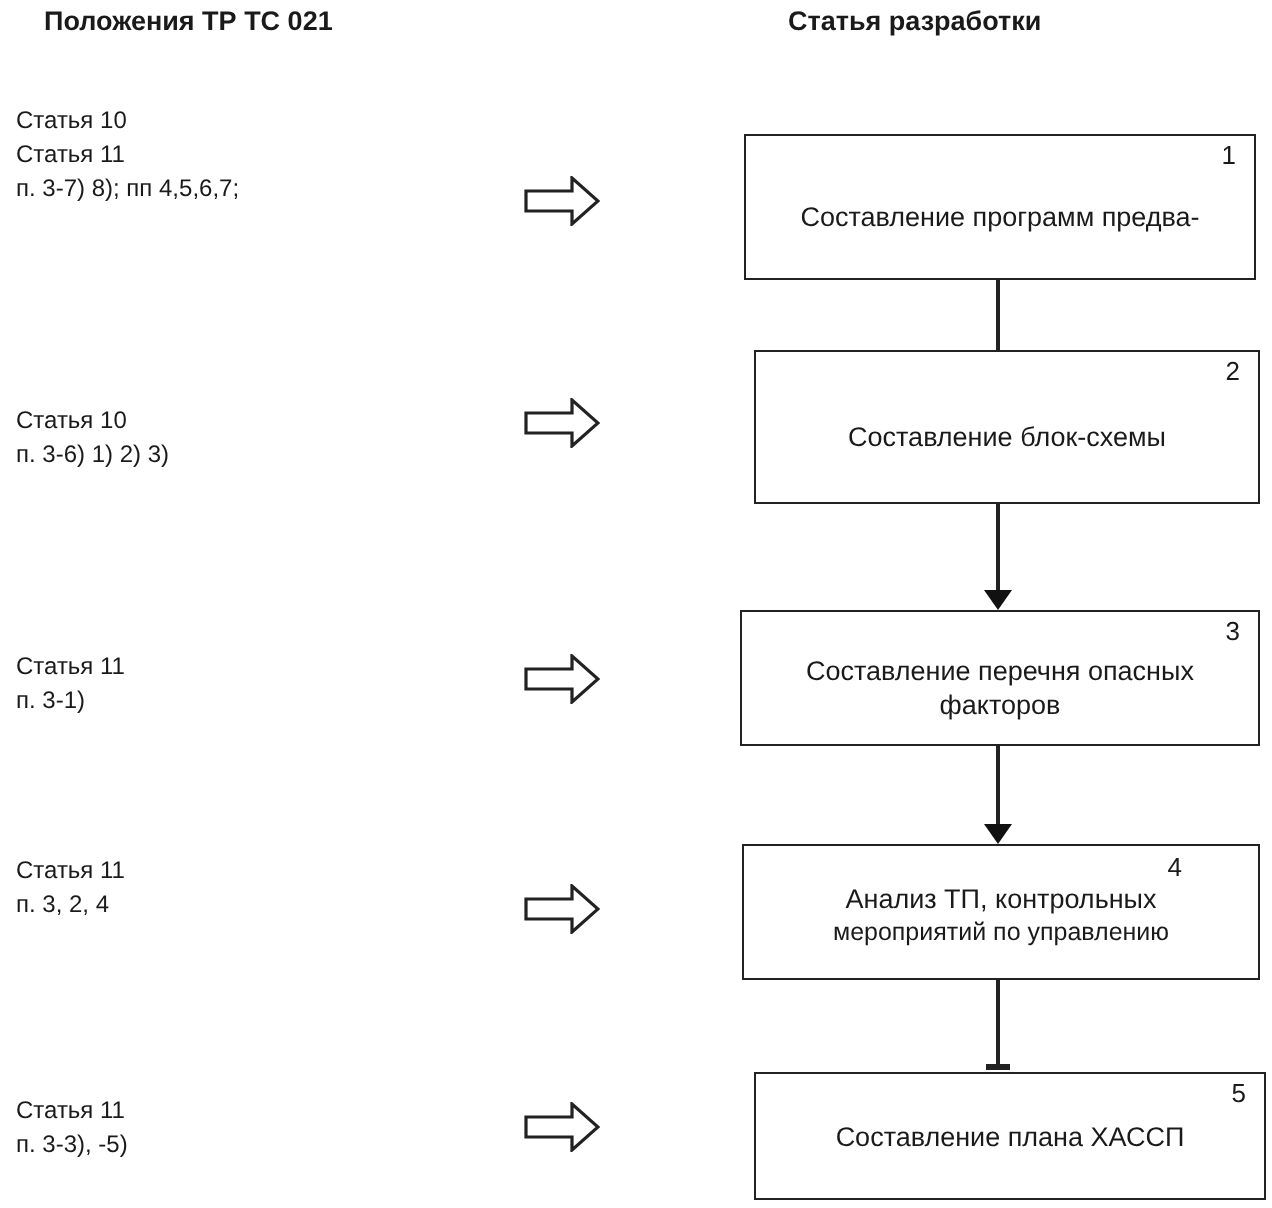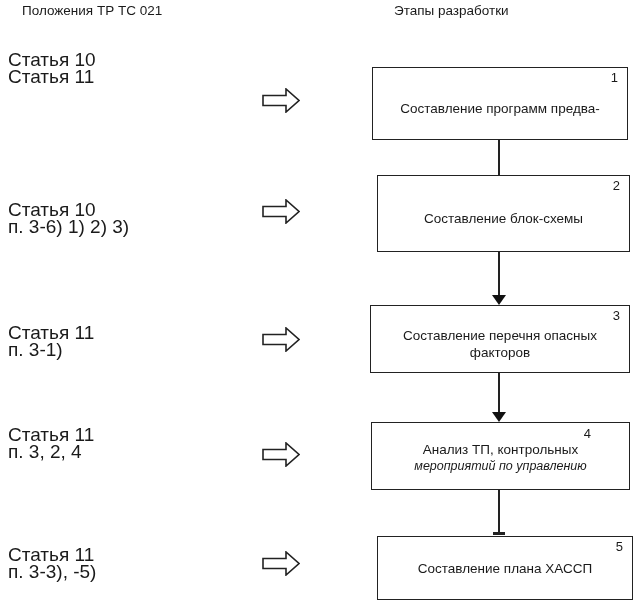--- a/index.html
+++ b/index.html
@@ -12,27 +12,27 @@
     width: 636px;
     height: 604px;
     background: #ffffff;
     font-family: "Liberation Sans", sans-serif;
     color: #1a1a1a;
     overflow: hidden;
   }
   .hdr {
     position: absolute;
     font-size: 13.5px;
-    font-weight: normal;
+    font-weight: bold;
     white-space: nowrap;
   }
   .refblock {
     position: absolute;
     left: 8px;
-    font-size: 19px;
+    font-size: 12px;
     line-height: 16.8px;
     white-space: nowrap;
   }
   .blockarrow {
     position: absolute;
     left: 262px;
   }
   .stepbox {
     position: absolute;
     background: #ffffff;
@@ -53,21 +53,20 @@
     font-size: 13px;
     line-height: 14px;
   }
   .stepbox .num.inset {
     right: 38px;
     top: 4px;
   }
   .stepbox .line.small {
     font-size: 12.5px;
     line-height: 16px;
-    font-style: italic;
   }
   .pad-top { padding-top: 9px; }
   .vline {
     position: absolute;
     width: 2px;
     background: #222222;
   }
   .arrowhead {
     position: absolute;
     width: 0;
@@ -82,25 +81,26 @@
     height: 3px;
     background: #222222;
   }
 </style>
 </head>
 <body>
 
 <div class="canvas">
 
   <div class="hdr" style="left:22px; top:3px;">Положения ТР ТС 021</div>
-  <div class="hdr" style="left:394px; top:3px;">Этапы разработки</div>
+  <div class="hdr" style="left:394px; top:3px;">Статья разработки</div>
 
   <div class="refblock" style="top:52px;">
     <div class="line">Статья 10</div>
     <div class="line">Статья 11</div>
+    <div class="line">п. 3-7) 8); пп 4,5,6,7;</div>
   </div>
   <div class="refblock" style="top:202px;">
     <div class="line">Статья 10</div>
     <div class="line">п. 3-6) 1) 2) 3)</div>
   </div>
   <div class="refblock" style="top:325px;">
     <div class="line">Статья 11</div>
     <div class="line">п. 3-1)</div>
   </div>
   <div class="refblock" style="top:427px;">

